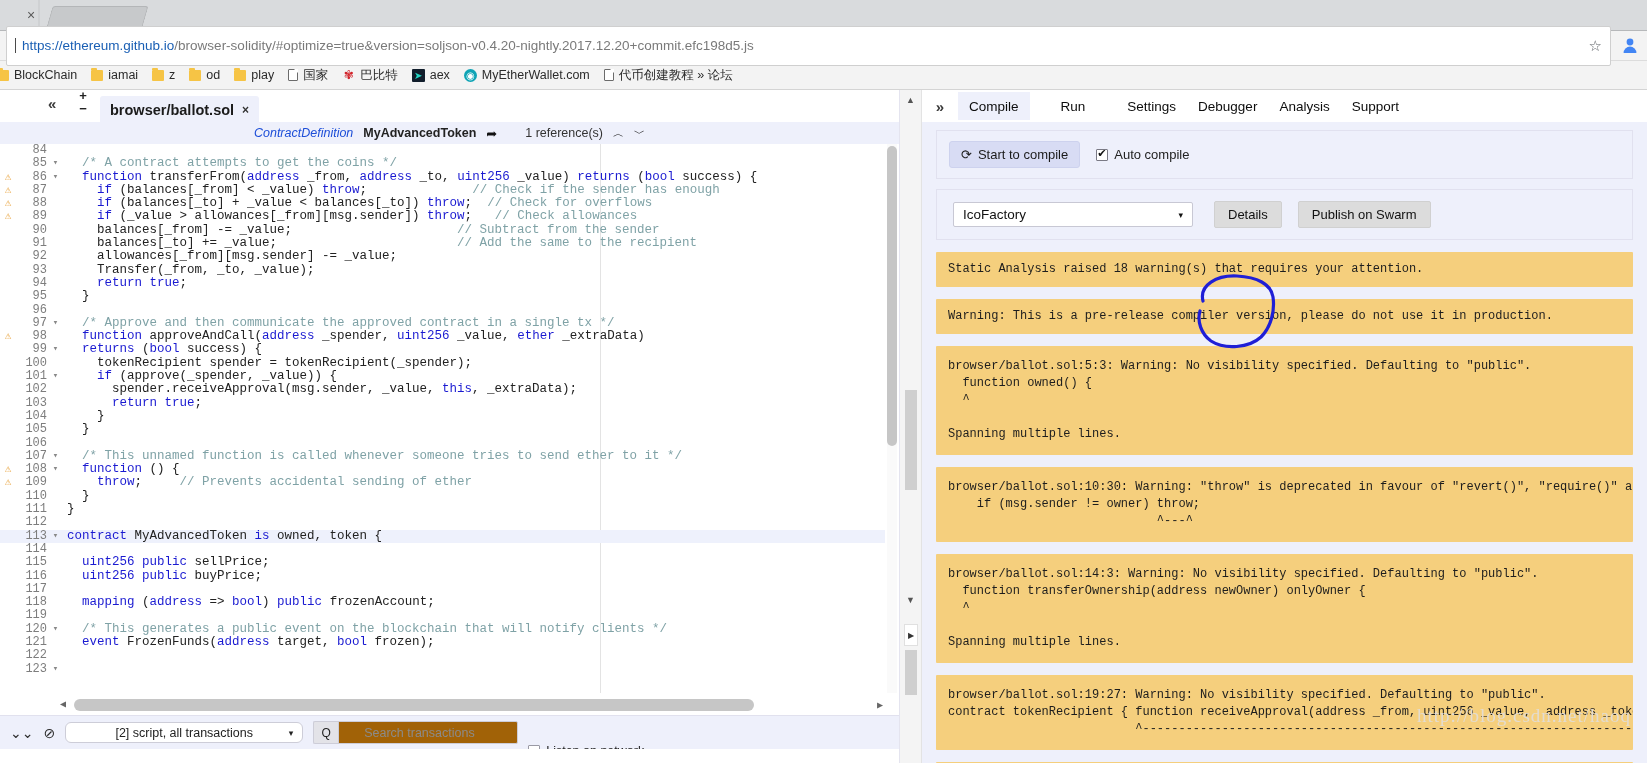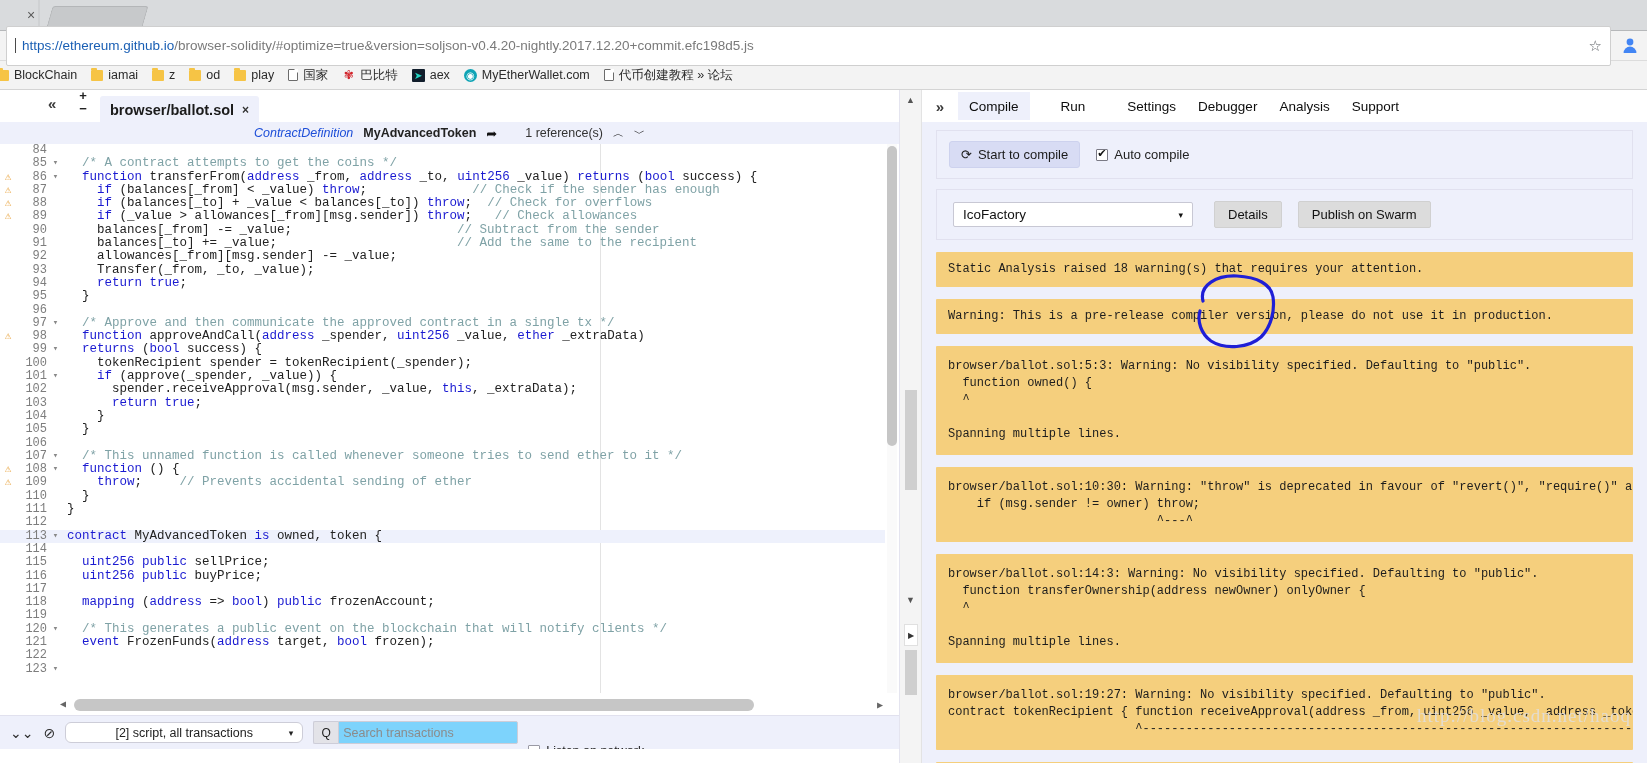--- a/index.html
+++ b/index.html
@@ -207,22 +207,22 @@
   }
   .t-select .caret{ position:absolute; right:9px; font-size:9px; color:#222; }
   .search-group{ display:flex; align-items:center; }
   .search-btn{
     width:25px; height:23px; background:#e3e3e8; border:1px solid #cdcdd8;
     border-right:none; border-radius:2px 0 0 2px;
     display:flex; align-items:center; justify-content:center;
     font-size:12px; color:#222; cursor:pointer;
   }
   .search-inp{
-    width:180px; height:23px; background:#7dd3fc; border:1px solid #cdcdd8;
-    border-radius:0 2px 2px 0; padding:0 4px; font-size:12.5px;
+    width:180px; height:23px; background:#a16207; border:1px solid #cdcdd8;
+    border-radius:0 2px 2px 0; padding:0 25px; font-size:12.5px;
     color:#222; outline:none; font-family:"Liberation Sans", sans-serif;
   }
   .search-inp::placeholder{ color:#8b8b8b; }
   .listen-wrap{ display:flex; align-items:center; gap:6px; font-size:12.5px; color:#1f1f1f; cursor:pointer;margin-top:36px; }
   .cbx{ width:12px; height:12px; border:1px solid #9a9aa5; background:#fff; border-radius:1px; }
   .termbody{ height:14px; background:#fff; }
 
   
   .right-col{
     flex:1; display:flex; position:relative; background:#eef0fb; min-width:0;

